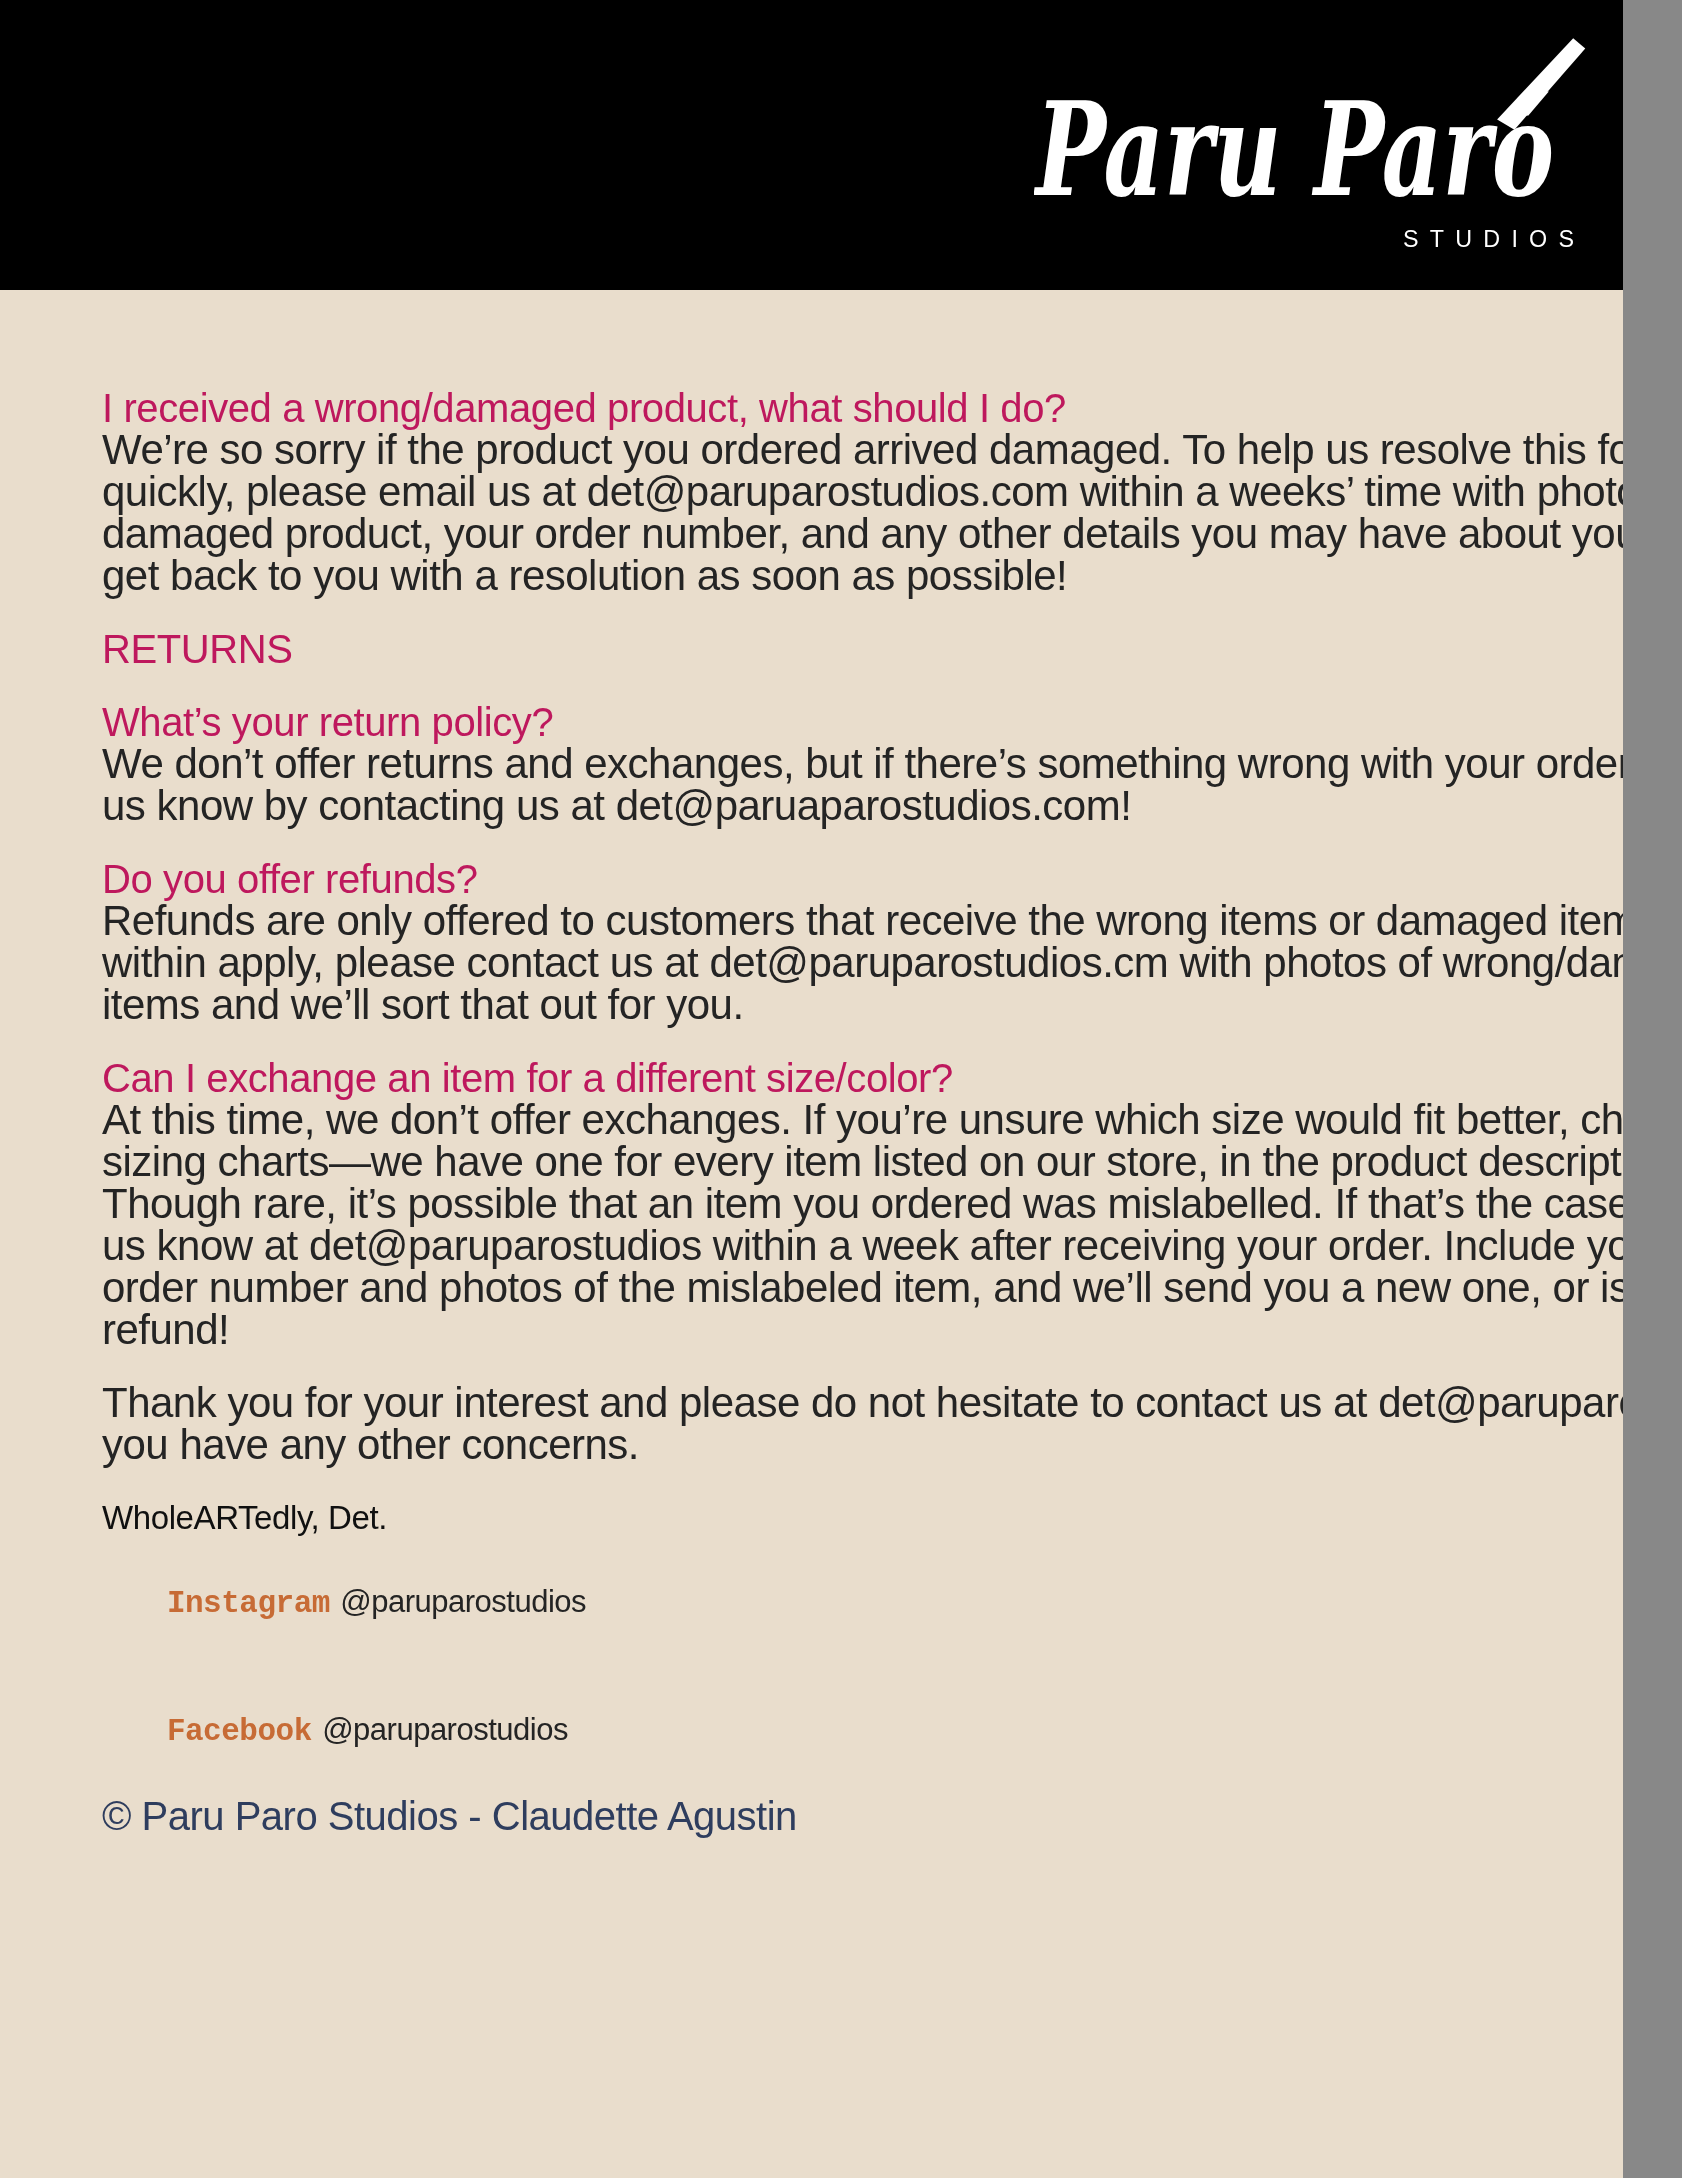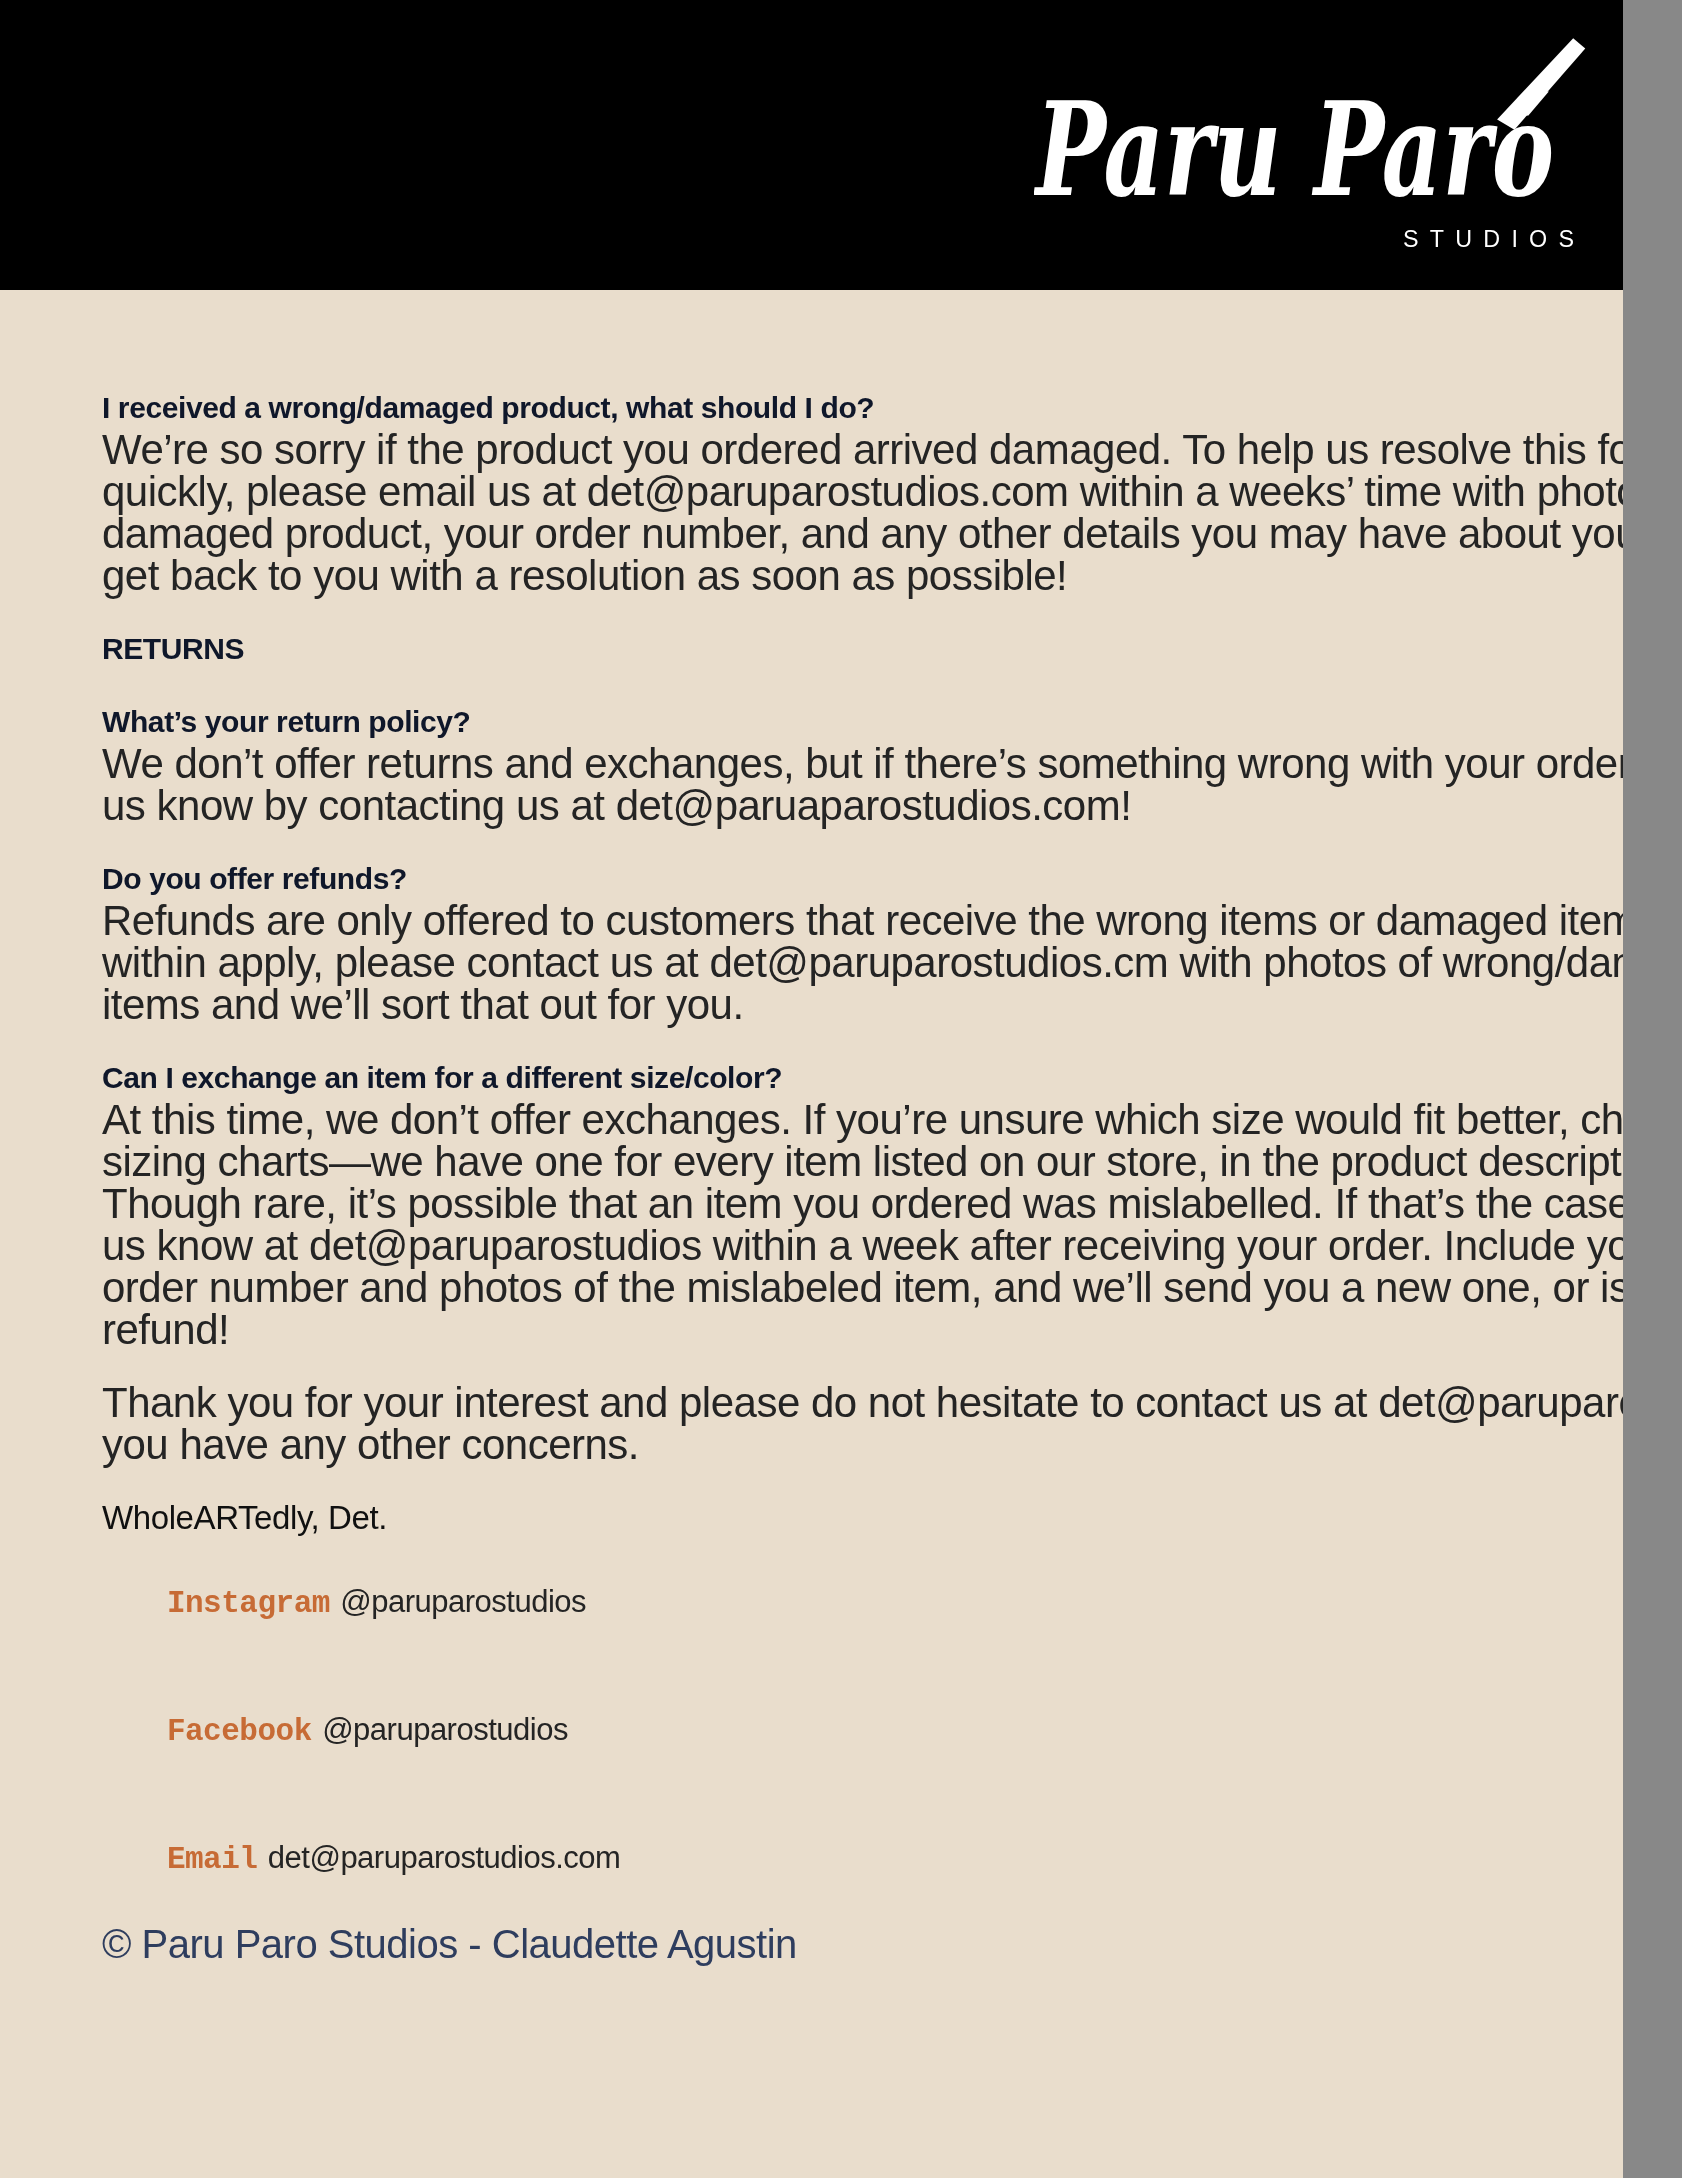--- a/index.html
+++ b/index.html
@@ -25,22 +25,22 @@
     font-family:"Liberation Sans",sans-serif;
     font-size:27px;font-weight:500;
     letter-spacing:13px;fill:#ffffff;
   }
   .content{
     padding:97px 111px 0 102px;
     color:#242424;
   }
   .block{margin-bottom:31px;}
   .q{
-    font-size:30px;line-height:42px;
-    font-weight:700;color:#0f172a;
+    font-size:40px;line-height:42px;
+    font-weight:400;color:#be185d;
     letter-spacing:-0.4px;
     white-space:pre;
   }
   .a{
     font-size:42px;line-height:42px;
     font-weight:400;color:#242424;
     letter-spacing:-0.5px;
     white-space:pre;
   }
   .q:empty,.a:empty{display:none;}
@@ -125,22 +125,19 @@
       <div class="signoff">WholeARTedly, Det.</div>
 
       <div class="social-line">
         <span class="social-label" style="color: rgb(199, 107, 53);">Instagram</span><span>@paruparostudios</span>
       </div>
 
       <div class="social-line">
         <span class="social-label" style="color: rgb(199, 107, 53);">Facebook</span><span>@paruparostudios</span>
       </div>
 
-      <div class="social-line">
-        <span class="social-label" style="color: rgb(199, 107, 53);">Email</span><span>det@paruparostudios.com</span>
-      </div>
 
       <div class="copyright" style="color: rgb(46, 61, 94);">© Paru Paro Studios - Claudette Agustin</div>
     </section>
 
   </main>
 </div>
 
 
 </body></html>

